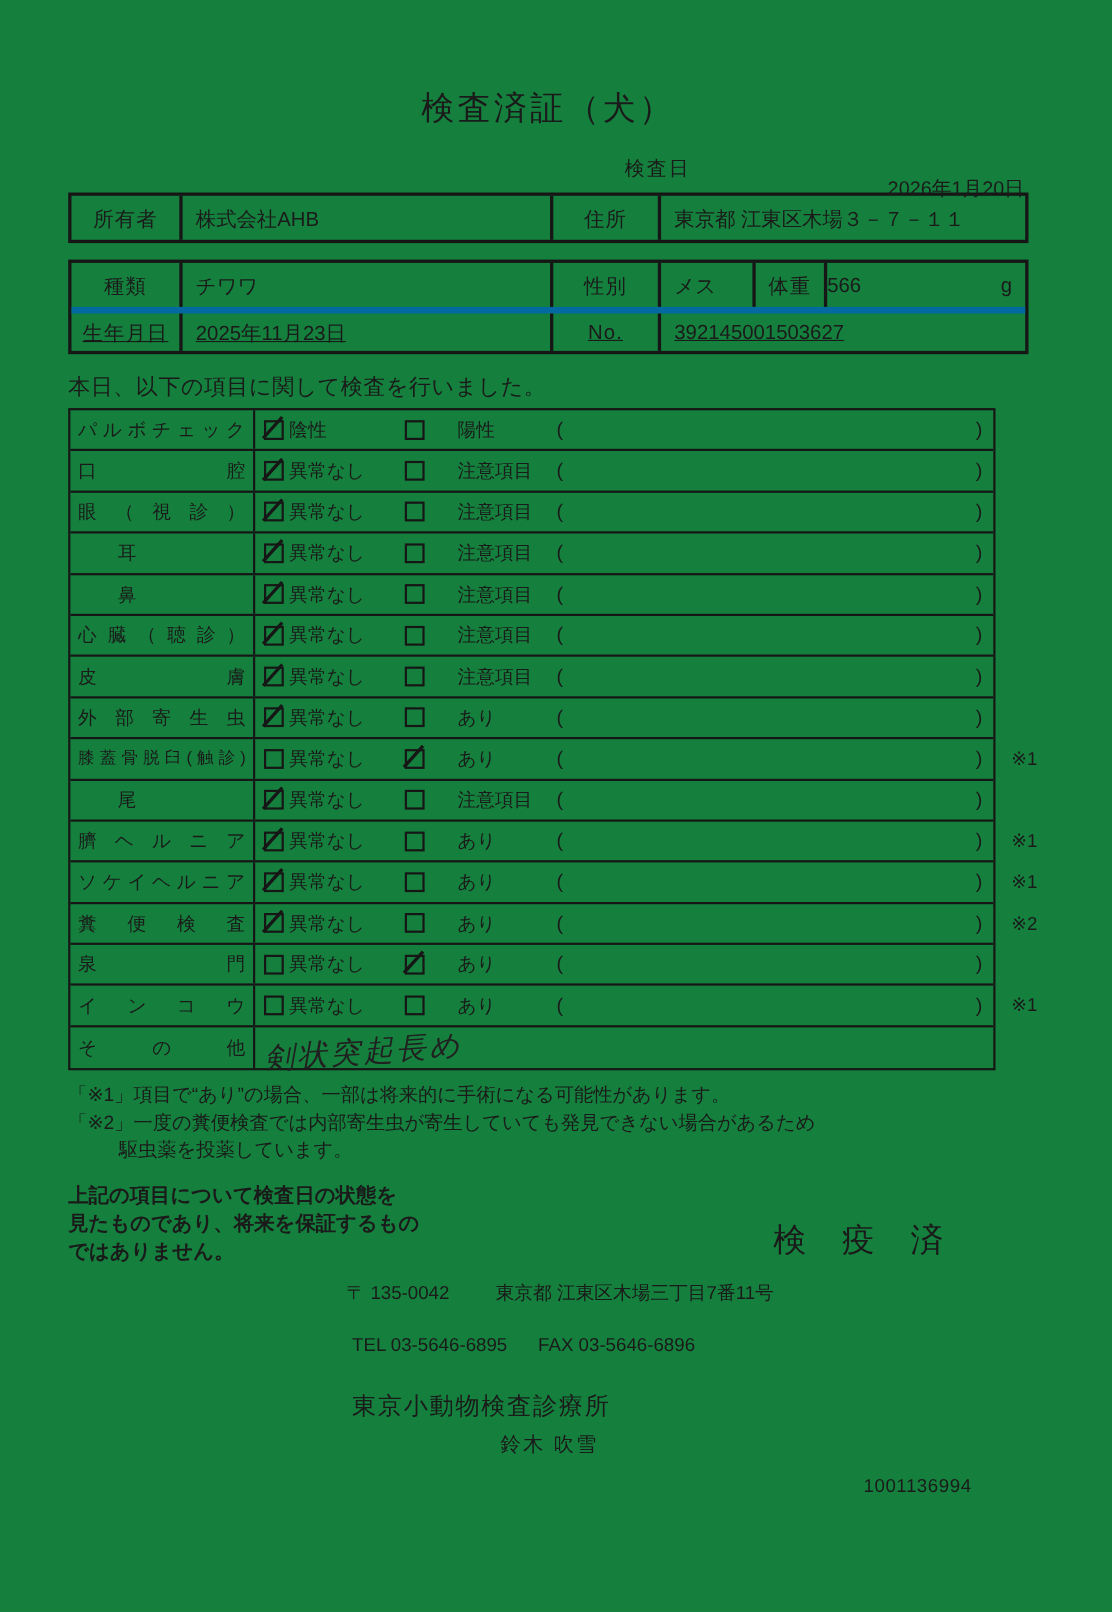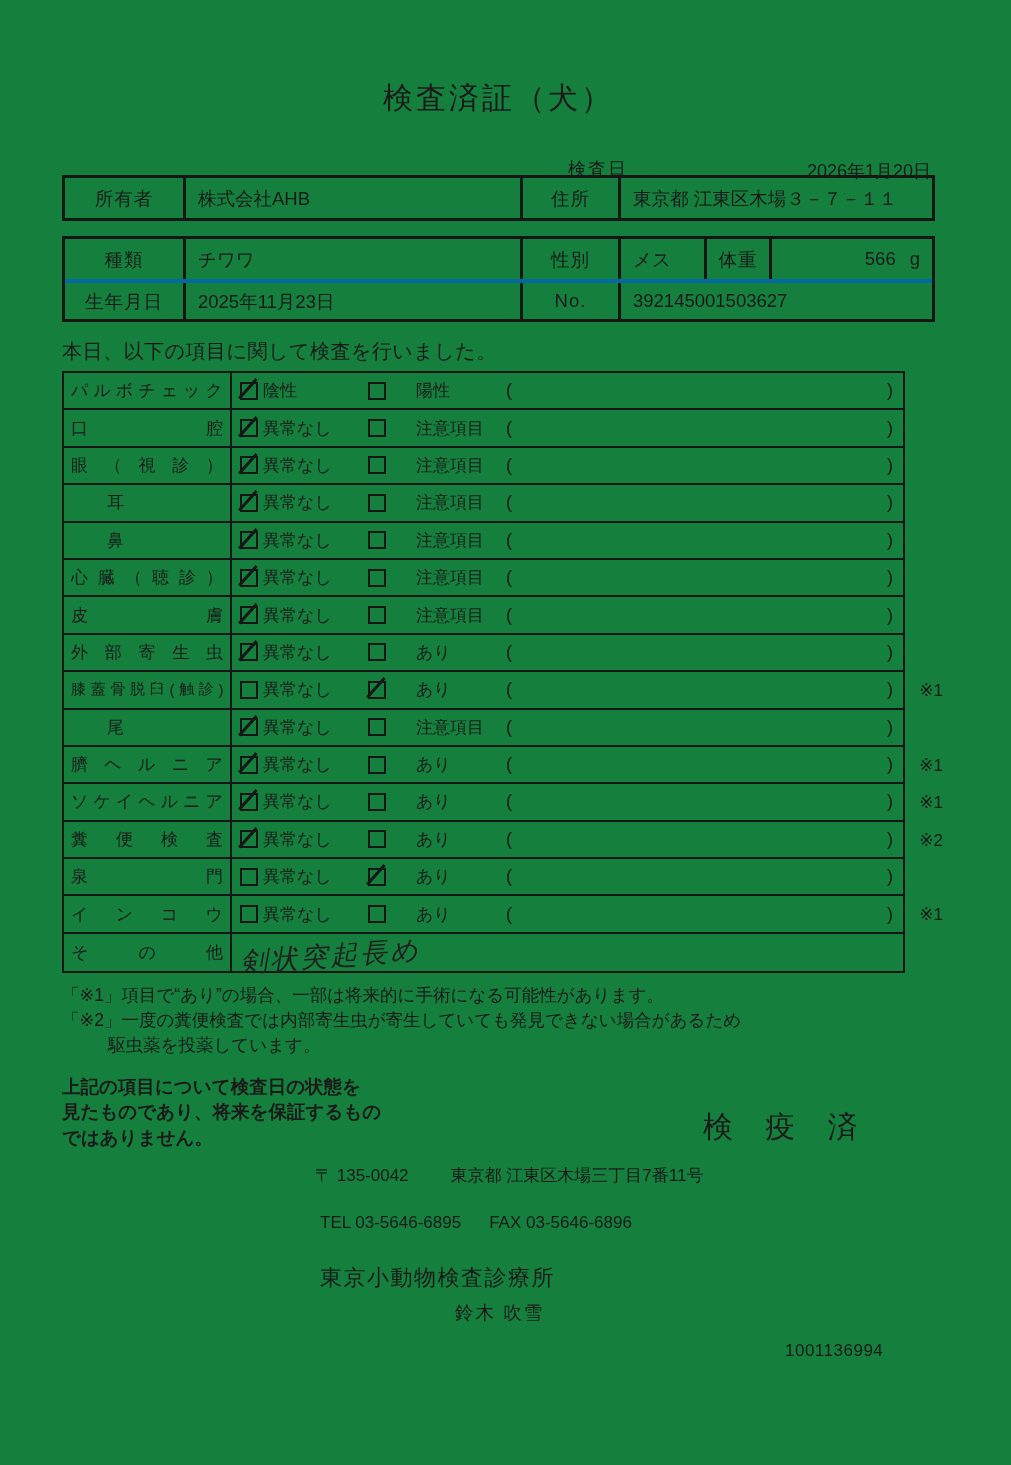--- a/index.html
+++ b/index.html
@@ -11,40 +11,40 @@
   }
   .page { position: relative; width: 1011px; height: 1465px; background: #15803d; }
   .content { position: absolute; left: 62px; top: 0; width: 873px; }
 
   .doc-title {
     margin-top: 78px; text-align: center;
     font-size: 30px; font-weight: 500; letter-spacing: 3px;
   }
 
   .date-row { position: relative; height: 28px; margin-top: 22px; font-size: 18px; }
-  .date-row .dlabel { position: absolute; left: 506px; top: 0; letter-spacing: 2px; margin-top: 16px; }
+  .date-row .dlabel { position: absolute; left: 506px; top: 0; letter-spacing: 2px; }
   .date-row .dvalue { position: absolute; right: 4px; top: 18px; }
 
   .tbl { border: 3px solid #161616; box-sizing: border-box; }
   .trow { display: flex; height: 40px; box-sizing: border-box; }
-  .trow + .trow { border-top: 4px solid #0369a1; }
+  .trow + .trow { border-top: 6px solid #0369a1; text-decoration: underline; }
   .tcell {
     display: flex; align-items: center; box-sizing: border-box;
     font-size: 18.5px; overflow: hidden; white-space: nowrap;
   }
   .tcell.lbl { justify-content: center; letter-spacing: 1px; }
   .tcell.val { padding-left: 12px; }
   .tcell.bl { border-left: 3px solid #161616; }
 
   .tblA { margin-top: 6px; }
   .tblB { margin-top: 15px; }
-  .w-owner-l { width: 118px; }  .w-owner-v { width: 337px; }
+  .w-owner-l { width: 98px; }  .w-owner-v { width: 337px; }
   .w-addr-l  { width: 98px; }  .w-addr-v  { flex: 1; }
   .w-sex-v   { width: 86px; }  .w-wt-l    { width: 65px; }
-  .w-wt-v    { flex: 1; justify-content: flex-end; padding-right: 12px; gap: 14px; }
+  .w-wt-v    { flex: 1; justify-content: space-between; padding-right: 12px; gap: 14px; }
 
   .intro { margin-top: 16px; font-size: 20px; font-weight: 500; letter-spacing: 0.5px; }
 
   .checklist { margin-top: 6px; width: 843px; border: 2.5px solid #161616; box-sizing: border-box; }
   .check-row {
     position: relative; display: flex; height: 37.4px; box-sizing: border-box;
     border-bottom: 2px solid #161616; overflow: visible;
   }
   .check-row:last-child { border-bottom: none; }
   .item-label {

